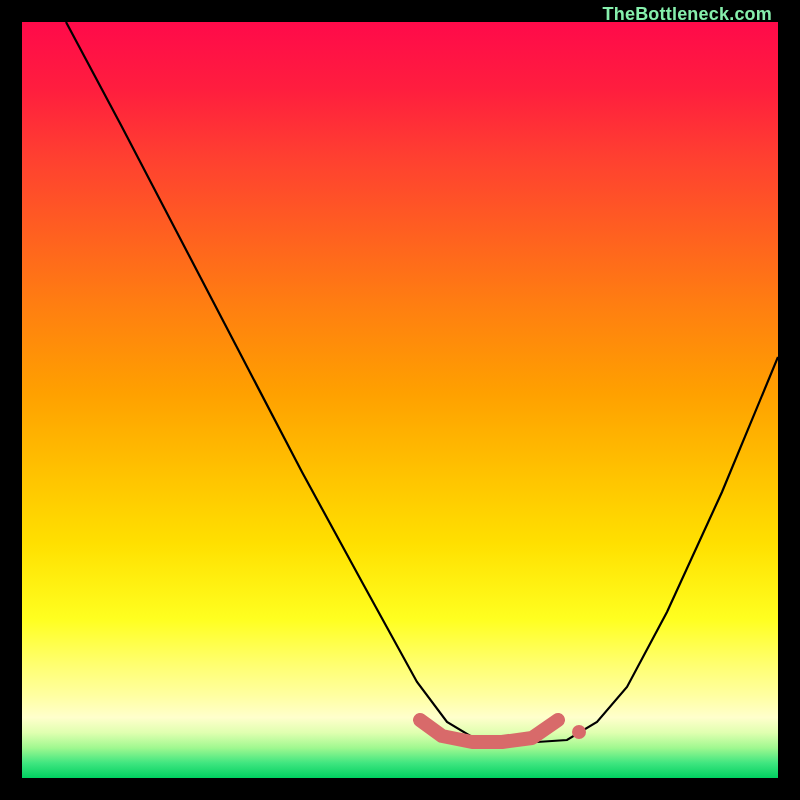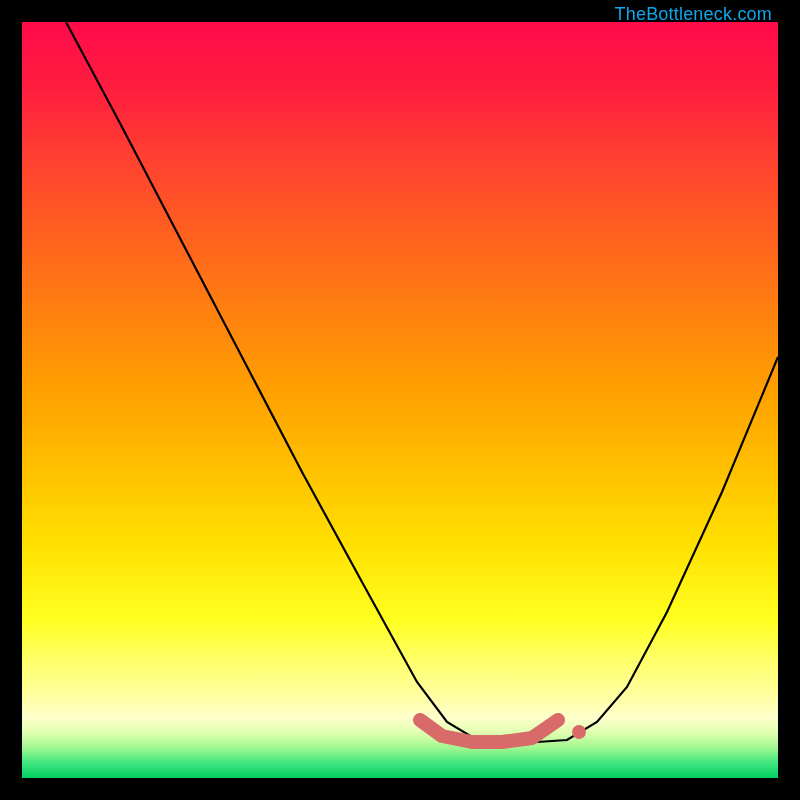--- a/index.html
+++ b/index.html
@@ -46,22 +46,22 @@
     inset: 0;
     width: 100%;
     height: 100%;
   }
   .watermark {
     position: absolute;
     right: 28px;
     top: 4px;
     font-family: Arial, Helvetica, sans-serif;
     font-size: 18px;
-    font-weight: 400;
-    color: #0ea5e9;
+    font-weight: 700;
+    color: #86efac;
     letter-spacing: 0.2px;
   }
 </style>
 </head>
 <body>
 
 <div class="frame">
   <div class="gradient"></div>
   <svg class="curves" viewBox="0 0 756 756" preserveAspectRatio="none">
     <path id="left-curve" fill="none" d="M44 0 L100 105 L160 220 L220 335 L280 450 L340 560 L395 660 L425 700 L455 718 L485 720 L515 720" stroke="#000000" stroke-width="2.2"></path>

